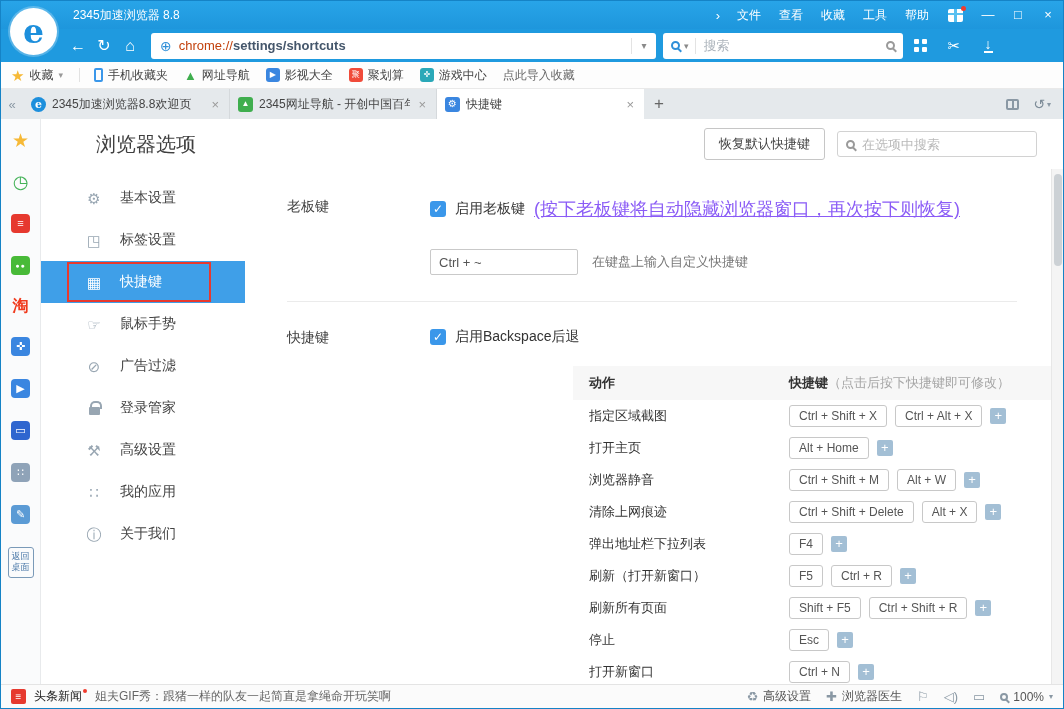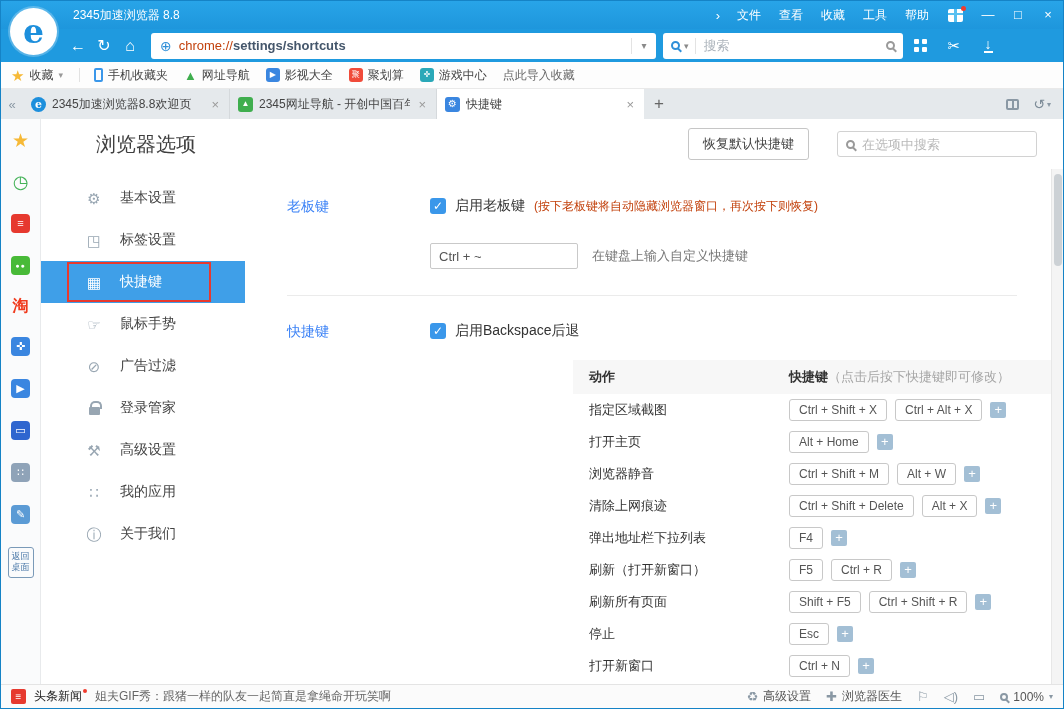--- a/index.html
+++ b/index.html
@@ -83,41 +83,41 @@
 .st-ic{font-size:19px;line-height:1;}
 .st-sq{width:19px;height:19px;border-radius:4px;color:#fff;display:flex;align-items:center;justify-content:center;font-size:11px;line-height:1;}
 .taobao{color:#f03b1e;font-weight:bold;font-size:16px;}
 .desk{width:26px;border:1px solid #7a9ab8;border-radius:3px;color:#4a78a8;font-size:9px;text-align:center;line-height:1.25;padding:3px 1px;display:flex;flex-direction:column;}
 .wechat-dots{font-size:7px;letter-spacing:1px;}
 
 .settings{flex:1;display:flex;flex-direction:column;background:#fff;min-width:0;}
 .s-header{height:50px;display:flex;align-items:center;padding:0 26px 0 55px;}
 .s-title{font-size:20px;color:#3f3f3f;}
 .restore-btn{margin-left:auto;border:1px solid #c6c6c6;border-radius:3px;background:#fff;font-size:13px;color:#444;padding:6px 14px;cursor:default;}
-.opt-search{width:200px;height:26px;border:1px solid #d2d2d2;border-radius:3px;margin-left:28px;display:flex;align-items:center;padding:4px 8px;gap:7px;}
+.opt-search{width:200px;height:26px;border:1px solid #d2d2d2;border-radius:3px;margin-left:12px;display:flex;align-items:center;padding:4px 8px;gap:7px;}
 .opt-input{flex:1;border:none;outline:none;font-size:13px;color:#444;min-width:0;}
 .opt-input::placeholder{color:#b8b8b8;}
 
 .s-body{flex:1;display:flex;min-height:0;}
 .menu{width:204px;padding-top:8px;flex:0 0 auto;}
 .menu-it{height:42px;display:flex;align-items:center;padding-left:44px;font-size:14px;color:#444;gap:17px;position:relative;}
 .menu-ic{width:18px;text-align:center;color:#98a6b2;font-size:15px;line-height:1;}
 .menu-it.sel{background:#3f9fe8;color:#fff;}
 .menu-it.sel .menu-ic{color:#fff;}
 .menu-it.sel::after{content:"";position:absolute;left:26px;width:140px;top:1px;bottom:1px;border:2px solid #e8392e;}
 .lock-ic i{display:block;width:11px;height:8px;background:#98a6b2;border-radius:1px;margin:5px auto 0;position:relative;}
 .lock-ic i::before{content:"";position:absolute;left:1.5px;top:-6px;width:8px;height:6px;border:2px solid #98a6b2;border-bottom:none;border-radius:5px 5px 0 0;}
 
 .content{flex:1;padding:28px 16px 0 42px;overflow:hidden;min-width:0;}
 .crow{display:flex;}
-.clabel{width:143px;font-size:14px;color:#3b82f6;padding-top:1px;flex:0 0 auto;}
+.clabel{width:143px;font-size:14px;color:#404040;padding-top:1px;flex:0 0 auto;}
 .cbody{flex:1;min-width:0;}
 .chkrow{display:flex;align-items:center;gap:9px;font-size:14px;color:#333;}
 .chk{width:16px;height:16px;background:#3a97ea;border-radius:3px;color:#fff;font-size:12px;text-align:center;line-height:16px;flex:0 0 auto;}
-.note{color:#c2410c;font-size:12px;}
+.note{color:#8b5cf6;font-size:18px;text-decoration:underline;}
 .bk-row{margin-top:28px;display:flex;align-items:center;gap:14px;}
 .bk-input{width:148px;height:26px;border:1px solid #c9c9c9;border-radius:2px;font-size:13px;color:#555;padding:0 8px;outline:none;}
 .hint{font-size:13px;color:#777;}
 .divider{border-top:1px solid #ebebeb;margin:26px 18px 26px 0;}
 .table{margin:20px 0 0 143px;width:604px;}
 .thead{height:34px;background:#f7f7f7;display:flex;align-items:center;padding:0 16px;font-size:13px;}
 .th-action{width:200px;color:#333;font-weight:bold;flex:0 0 auto;}
 .th-key{color:#333;font-weight:bold;}
 .th-note{color:#a5a5a5;font-weight:normal;}
 .trow{height:32px;display:flex;align-items:center;padding:0 16px;font-size:13px;color:#333;}

